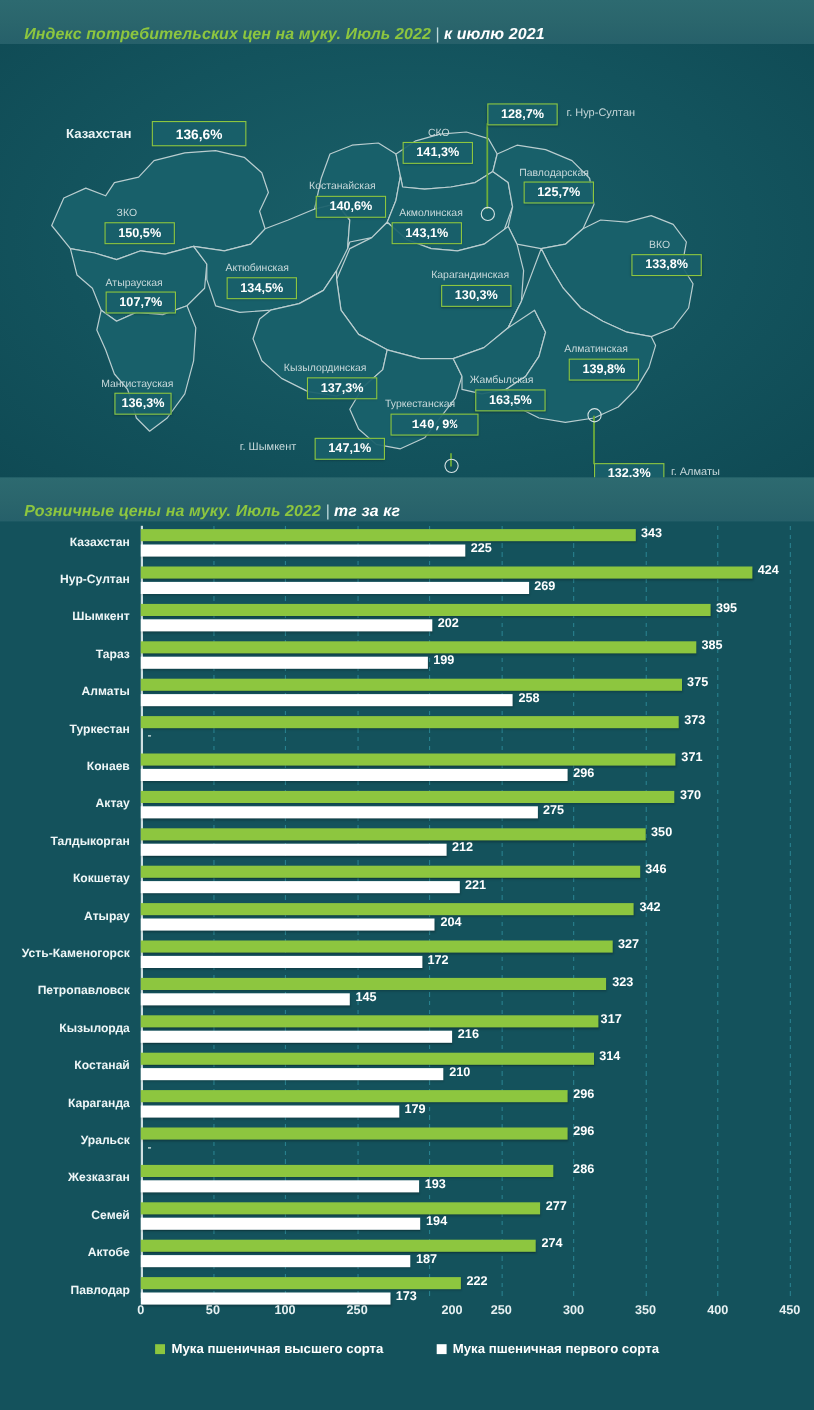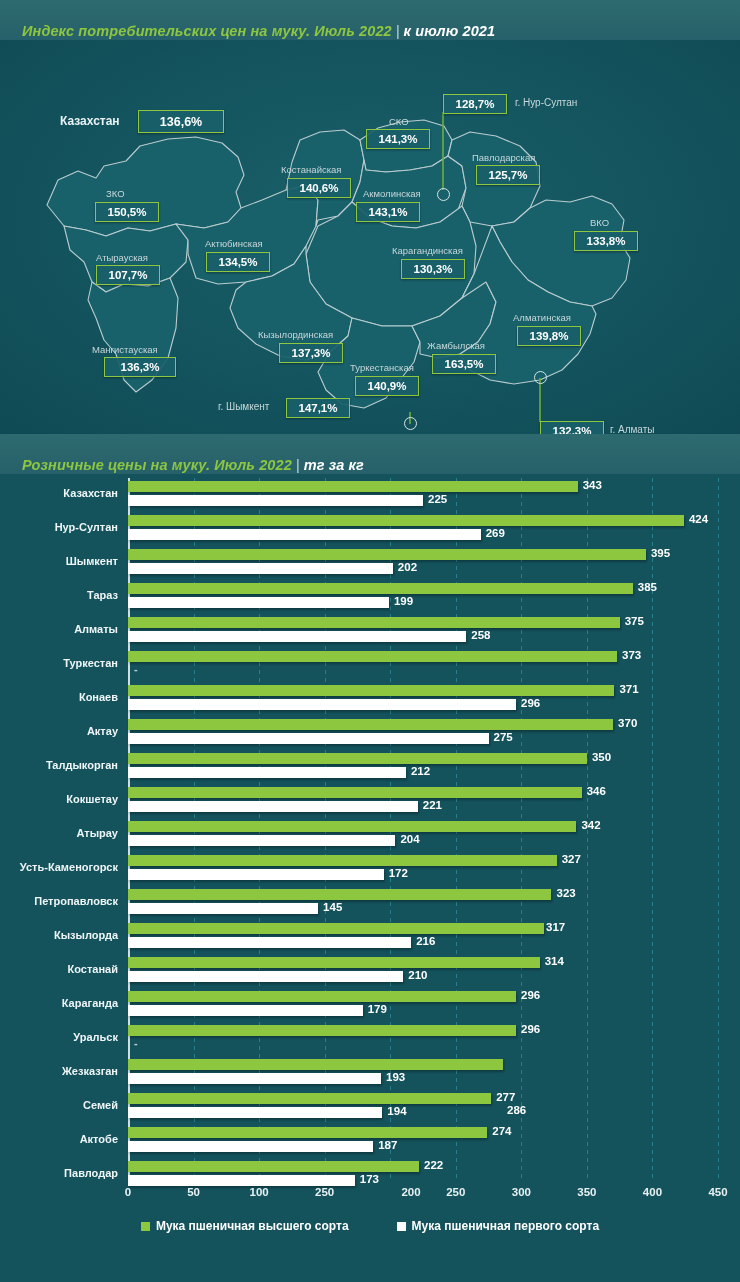--- a/index.html
+++ b/index.html
@@ -183,21 +183,21 @@
       </g>
     </svg>
 
     <div class="reg-name" style="left:106px;top:148px;">ЗКО</div>
     <div class="pill reg" style="left:95px;top:162px;width:64px;height:20px;">150,5%</div>
 
     <div class="reg-name" style="left:96px;top:212px;">Атырауская</div>
     <div class="pill reg" style="left:96px;top:225px;width:64px;height:20px;">107,7%</div>
 
     <div class="reg-name" style="left:92px;top:304px;">Мангистауская</div>
-    <div class="pill reg" style="left:104px;top:317px;width:72px;height:20px;">136,3%</div>
+    <div class="pill reg" style="left:104px;top:317px;width:52px;height:20px;">136,3%</div>
 
     <div class="reg-name" style="left:205px;top:198px;">Актюбинская</div>
     <div class="pill reg" style="left:206px;top:212px;width:64px;height:20px;">134,5%</div>
 
     <div class="reg-name" style="left:281px;top:124px;">Костанайская</div>
     <div class="pill reg" style="left:287px;top:138px;width:64px;height:20px;">140,6%</div>
 
     <div class="reg-name" style="left:389px;top:76px;">СКО</div>
     <div class="pill reg" style="left:366px;top:89px;width:64px;height:20px;">141,3%</div>
 
@@ -210,21 +210,21 @@
     <div class="reg-name" style="left:392px;top:205px;">Карагандинская</div>
     <div class="pill reg" style="left:401px;top:219px;width:64px;height:20px;">130,3%</div>
 
     <div class="reg-name" style="left:590px;top:177px;">ВКО</div>
     <div class="pill reg" style="left:574px;top:191px;width:64px;height:20px;">133,8%</div>
 
     <div class="reg-name" style="left:258px;top:289px;">Кызылординская</div>
     <div class="pill reg" style="left:279px;top:303px;width:64px;height:20px;">137,3%</div>
 
     <div class="reg-name" style="left:350px;top:322px;">Туркестанская</div>
-    <div class="pill reg" style="left:355px;top:336px;width:64px;height:20px;">140,9%</div>
+    <div class="pill reg" style="left:355px;top:336px;width:80px;height:20px;font-family:Liberation Mono, monospace;">140,9%</div>
 
     <div class="reg-name" style="left:427px;top:300px;">Жамбылская</div>
     <div class="pill reg" style="left:432px;top:314px;width:64px;height:20px;">163,5%</div>
 
     <div class="reg-name" style="left:513px;top:272px;">Алматинская</div>
     <div class="pill reg" style="left:517px;top:286px;width:64px;height:20px;">139,8%</div>
 
     <div class="pill reg" style="left:443px;top:54px;width:64px;height:20px;">128,7%</div>
     <div class="city-name" style="left:515px;top:57px;">г. Нур-Султан</div>
     <div class="dot" style="left:437px;top:148px;"></div>
@@ -371,21 +371,21 @@
         </div>
         <div class="row" style="top: 548px;">
           <div class="cat-label">Уральск</div>
           <div class="bar top" style="width: 388.089px; background: rgb(141, 198, 63);"></div>
           <div class="bval top" style="left: 521.089px;">296</div>
           <div class="dash" style="left: 134px;">-</div>
         </div>
         <div class="row" style="top: 582px;">
           <div class="cat-label">Жезказган</div>
           <div class="bar top" style="width: 374.978px; background: rgb(141, 198, 63);"></div>
-          <div class="bval top" style="left: 507px; margin-top: 47px;">286</div>
+          <div class="bval top" style="left: 521px;">286</div>
           <div class="bar bot" style="width: 253.044px; background: rgb(255, 255, 255);"></div>
           <div class="bval bot" style="left: 386.044px;">193</div>
         </div>
         <div class="row" style="top: 616px;">
           <div class="cat-label">Семей</div>
           <div class="bar top" style="width: 363.178px; background: rgb(141, 198, 63);"></div>
           <div class="bval top" style="left: 496.178px;">277</div>
           <div class="bar bot" style="width: 254.356px; background: rgb(255, 255, 255);"></div>
           <div class="bval bot" style="left: 387.356px;">194</div>
         </div>

